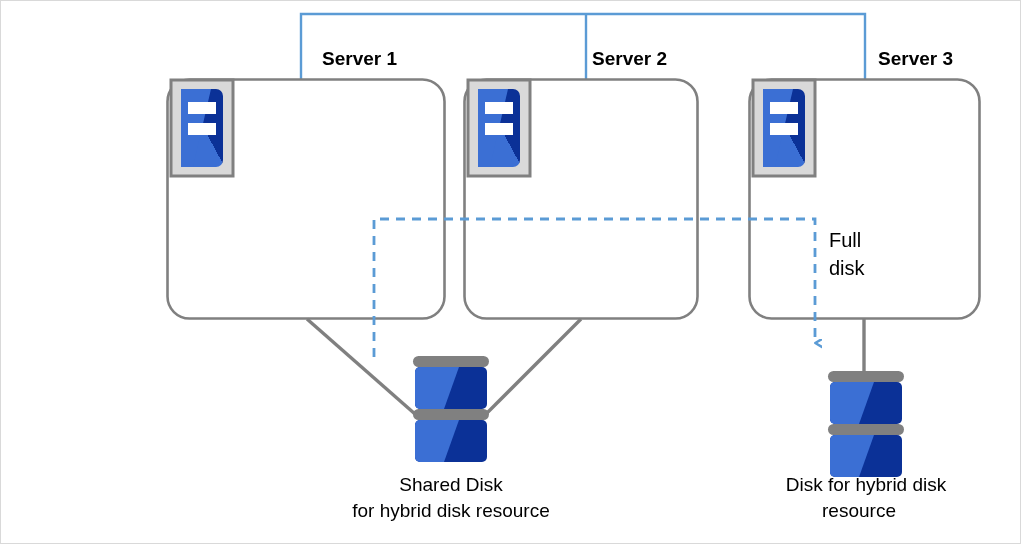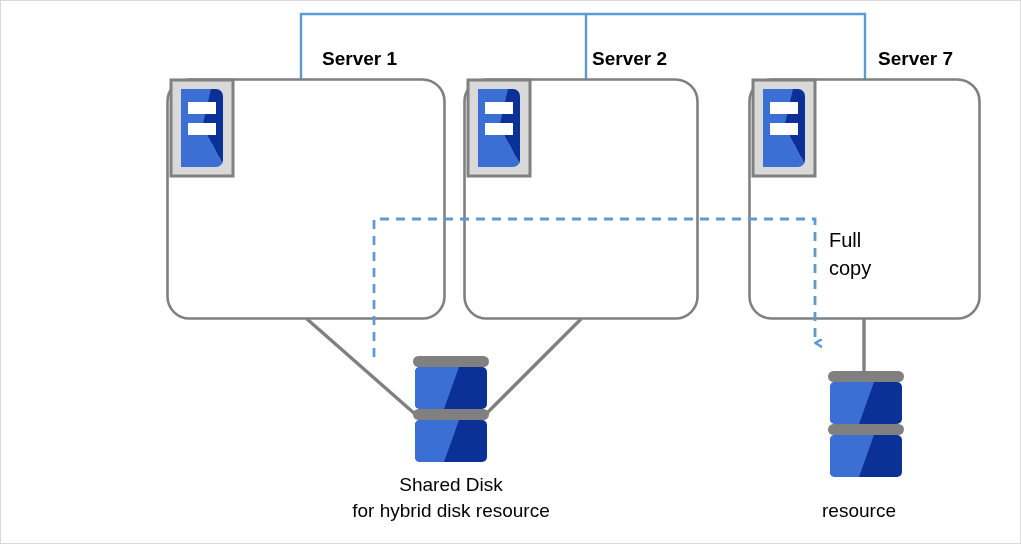--- a/index.html
+++ b/index.html
@@ -129,26 +129,27 @@
       <rect x="827" y="423" width="76" height="11" rx="5.5" ry="5.5" fill="#808080"></rect>
       <rect x="829" y="434" width="72" height="42" rx="5" ry="5" fill="#0b3197"></rect>
       <path d="M 829 439 A 5 5 0 0 1 834 434 L 873 434 L 858 476 L 834 476 A 5 5 0 0 1 829 471 Z" fill="#3b6fd4"></path>
     </g>
   </svg>
 
   <div class="txt server-label" style="left:321px; top:45px;">Server 1</div>
 
   <div class="txt server-label" style="left:591px; top:45px;">Server 2</div>
 
-  <div class="txt server-label" style="left:877px; top:45px;">Server 7</div>
+  <div class="txt server-label" style="left:877px; top:45px;">Server 3</div>
 
   <div class="txt copy-label" style="left:828px; top:226px;">Full</div>
 
-  <div class="txt copy-label" style="left:828px; top:254px;">copy</div>
+  <div class="txt copy-label" style="left:828px; top:254px;">disk</div>
 
   <div class="txt center disk-caption" style="left:300px; top:497px; width:300px;">for hybrid disk resource</div>
 
   <div class="txt center disk-caption" style="left:300px; top:471px; width:300px;">Shared Disk</div>
 
+  <div class="txt center disk-caption" style="left:740px; top:471px; width:250px;">Disk for hybrid disk</div>
 
   <div class="txt center disk-caption" style="left:733px; top:497px; width:250px;">resource</div>
 
 </div>
 
 </body></html>

